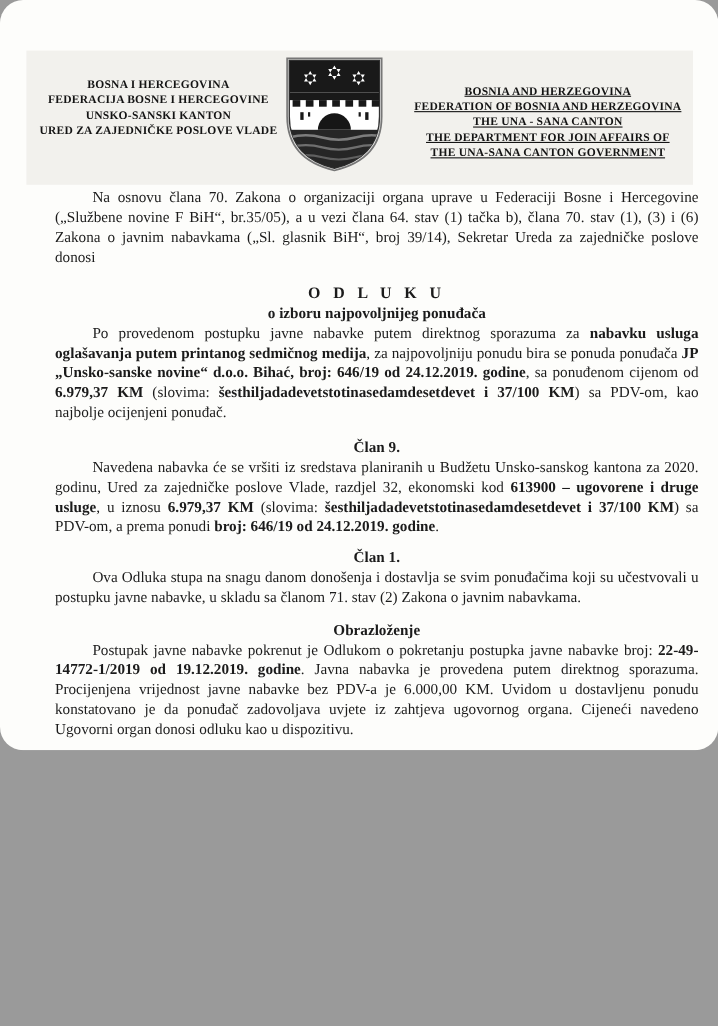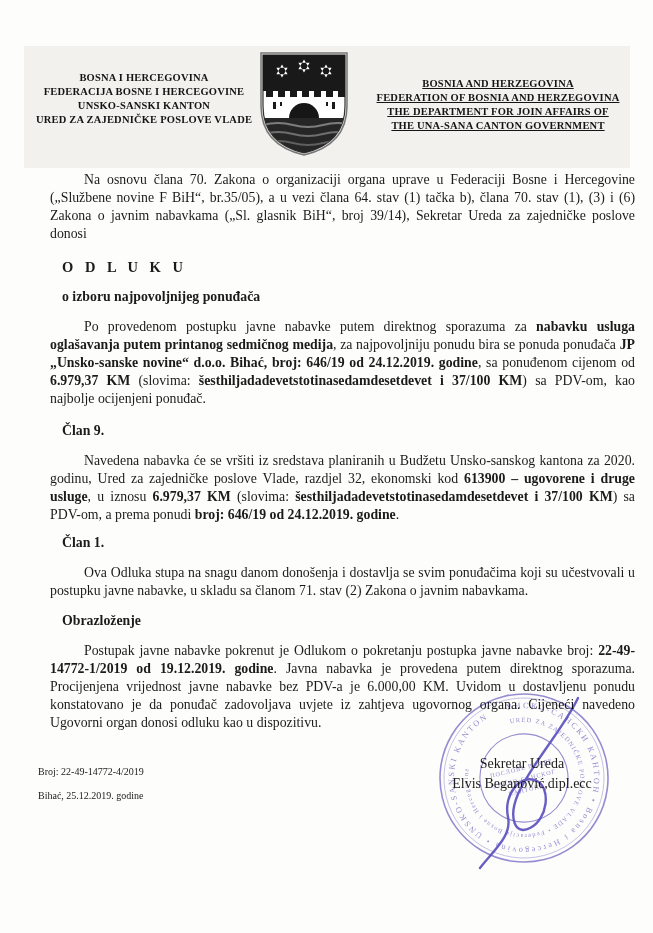--- a/index.html
+++ b/index.html
@@ -1,32 +1,33 @@
 <!DOCTYPE html>
 <html><head>
 <meta charset="utf-8">
 <style>
   html,body{margin:0;padding:0;background:#9a9a9a;}
   .page{
-    position:relative;width:653px;height:933px;margin:0 auto;
+    position:relative;width:653px;height:682px;margin:0 auto;
     background:#fdfdfb;overflow:hidden;
     font-family:"Liberation Serif","DejaVu Serif",serif;
     color:#1b1b1b;
+    border-radius:21px;
   }
   
   .band{position:absolute;left:24px;top:46px;width:606px;height:122px;background:#f2f1ed;}
   .hblock{position:absolute;font-weight:bold;text-align:center;font-size:10.5px;line-height:14px;letter-spacing:.2px;color:#141414;}
   .hleft{left:27px;top:71px;width:234px;}
   .hright{left:352px;top:77px;width:292px;text-decoration:underline;}
   .coat{position:absolute;left:258px;top:51px;width:92px;height:106px;}
   
   .content{position:absolute;left:50px;top:171px;width:585px;font-size:13.8px;line-height:18px;}
   .para{text-align:justify;text-indent:34px;margin:0;}
   .b{font-weight:bold;}
-  .center{font-weight:bold;margin:12px;}
+  .center{text-align:center;font-weight:bold;margin:0;}
   .title1{letter-spacing:4px;margin-top:15px;font-size:14.5px;}
   .mt12{margin-top:12px;}
   .mt14{margin-top:14px;}
   .mt10{margin-top:10px;}
   
   .footer{position:absolute;left:38px;top:760px;font-size:10px;line-height:24px;}
   .sig{position:absolute;left:416px;top:754px;width:212px;text-align:center;font-size:14px;line-height:20px;}
   .stampwrap{position:absolute;left:418px;top:678px;width:220px;height:220px;mix-blend-mode:multiply;}
 </style>
 </head>
@@ -78,20 +79,21 @@
       <rect x="5" y="67" width="82" height="40" fill="#262626"></rect>
       <path d="M5,74 Q20,70 35,74 T65,74 T95,74" fill="none" stroke="#7d7d7d" stroke-width="2.2"></path>
       <path d="M5,83 Q20,79 35,83 T65,83 T95,83" fill="none" stroke="#6f6f6f" stroke-width="2"></path>
       <path d="M5,92 Q20,88 35,92 T65,92 T95,92" fill="none" stroke="#5f5f5f" stroke-width="2"></path>
     </g>
   </svg>
 
   <div class="hblock hright">
     <div>BOSNIA AND HERZEGOVINA</div>
     <div>FEDERATION OF BOSNIA AND HERZEGOVINA</div>
+    <div>THE UNA - SANA CANTON</div>
     <div>THE DEPARTMENT FOR JOIN AFFAIRS OF</div>
     <div>THE UNA-SANA CANTON GOVERNMENT</div>
   </div>
 
   <div class="content">
     <p class="para"><span>Na osnovu člana 70. Zakona o organizaciji organa uprave u Federaciji Bosne i Hercegovine („Službene novine F BiH“, br.35/05), a u vezi člana 64. stav (1) tačka b), člana 70. stav (1), (3) i (6) Zakona o javnim nabavkama („Sl. glasnik BiH“, broj 39/14), Sekretar Ureda za zajedničke poslove donosi</span></p>
 
     <p class="center title1">O D L U K U</p>
     <p class="center">o izboru najpovoljnijeg ponuđača</p>
 

